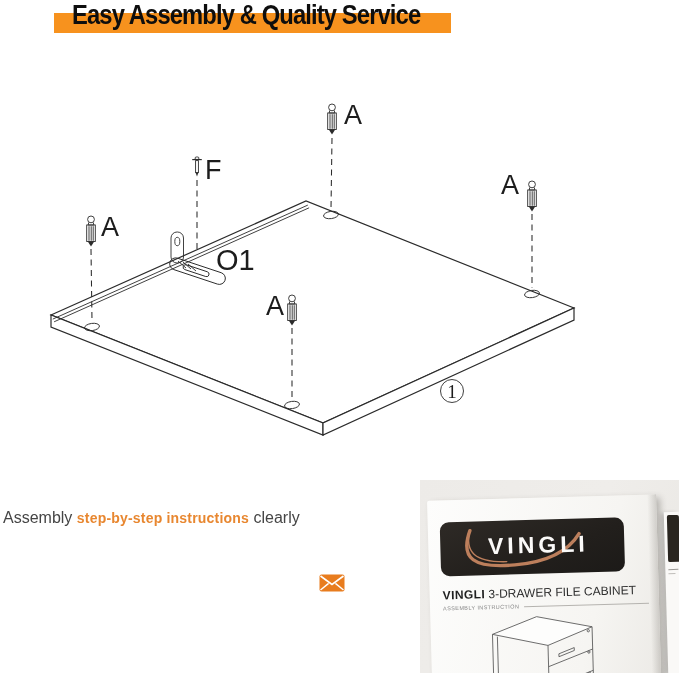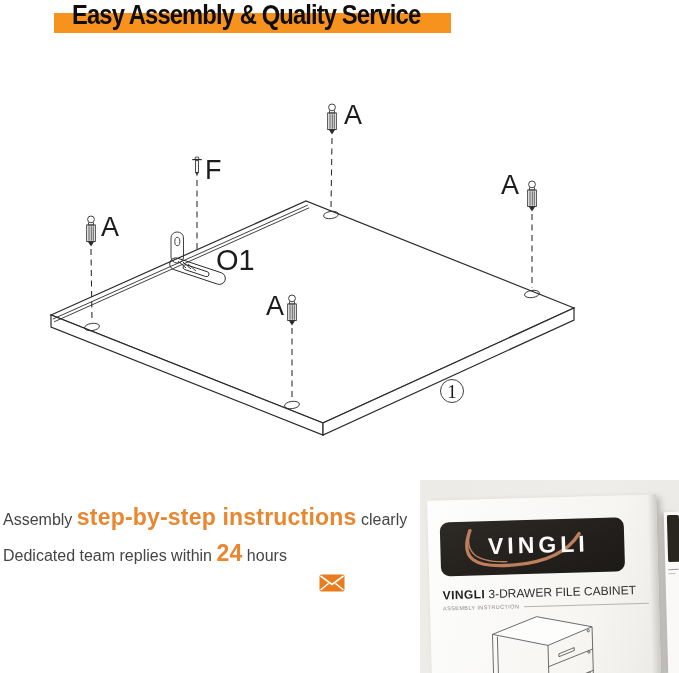--- a/index.html
+++ b/index.html
@@ -18,21 +18,21 @@
   .face{stroke:#2b2b2b;stroke-width:1.2;fill:#ffffff;}
   .thin{stroke:#2b2b2b;stroke-width:0.9;fill:none;}
   .dash{stroke:#2b2b2b;stroke-width:1.05;fill:none;stroke-dasharray:6 4.5;}
   .lbl{font-family:"Liberation Sans",sans-serif;font-size:27px;fill:#1c1c1c;}
   .lbl-big{font-family:"Liberation Sans",sans-serif;font-size:29px;fill:#1c1c1c;}
   .part-num{font-family:"Liberation Serif",serif;font-size:19px;fill:#1c1c1c;}
 
   
   .features{position:absolute;left:3px;top:501px;width:420px;color:#454545;}
   .feature-line{font-size:16px;line-height:33.5px;white-space:nowrap;}
-  .hl{color:#E88730;font-weight:700;font-size:23px;letter-spacing:0.2px;}
+  .hl{color:#E88730;font-weight:700;font-size:14px;letter-spacing:0.2px;}
   .envelope{position:absolute;left:316px;top:73px;width:26px;height:18px;}
 
   
   .photo{position:absolute;left:420px;top:480px;width:259px;height:193px;overflow:hidden;
          background:linear-gradient(115deg,#edebe8 0%,#efedea 55%,#e9e7e3 100%);}
   .page{position:absolute;left:7px;top:17px;width:229px;height:190px;border-radius:2px;
         background:linear-gradient(105deg,#fdfdfc 0%,#f6f5f2 70%,#eceae6 100%);
         transform:rotate(-1.6deg);transform-origin:60% 0;
         box-shadow:4px 3px 6px rgba(60,55,50,.30);}
   .page-edge{position:absolute;right:0;top:0;width:9px;height:100%;
@@ -138,23 +138,20 @@
     <g>
       <circle cx="452" cy="391" r="11.5" class="thin" fill="#fff" stroke-width="1.4"></circle>
       <text class="part-num" x="452" y="397.5" text-anchor="middle">1</text>
     </g>
   </svg>
 
   <div class="features">
     <div class="feature-line">
       <span>Assembly </span><span class="hl">step-by-step instructions</span><span> clearly</span>
     </div>
-    <div class="feature-line">
-      <span>Dedicated team replies within </span><span class="hl">24</span><span> hours</span>
-    </div>
     <svg class="envelope" viewBox="0 0 26 18">
       <rect x="0.5" y="0.5" width="25" height="17" rx="2" fill="#E87C1E"></rect>
       <path d="M1.5,2 L13,10.5 L24.5,2" fill="none" stroke="#ffffff" stroke-width="1.6"></path>
       <path d="M1.5,16 L9.6,9.4" fill="none" stroke="#ffffff" stroke-width="1.4"></path>
       <path d="M24.5,16 L16.4,9.4" fill="none" stroke="#ffffff" stroke-width="1.4"></path>
     </svg>
   </div>
 
   <div class="photo">
     <div class="page">

